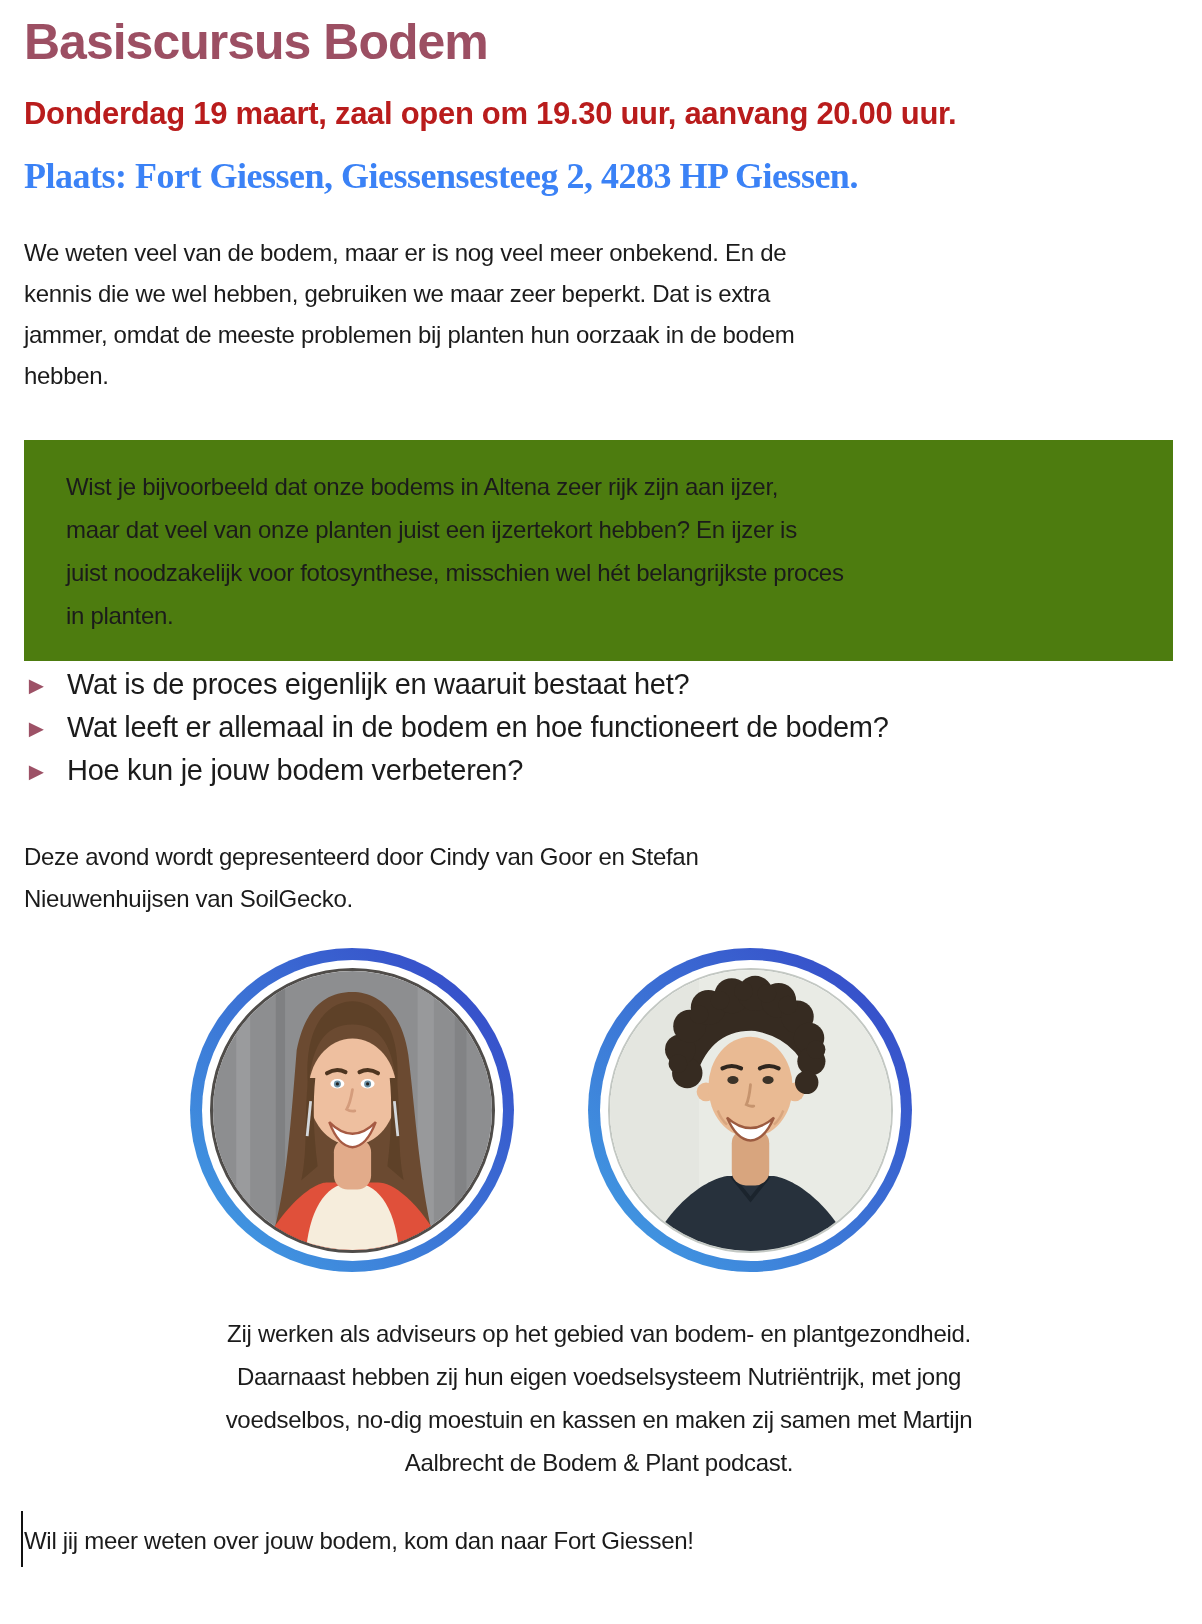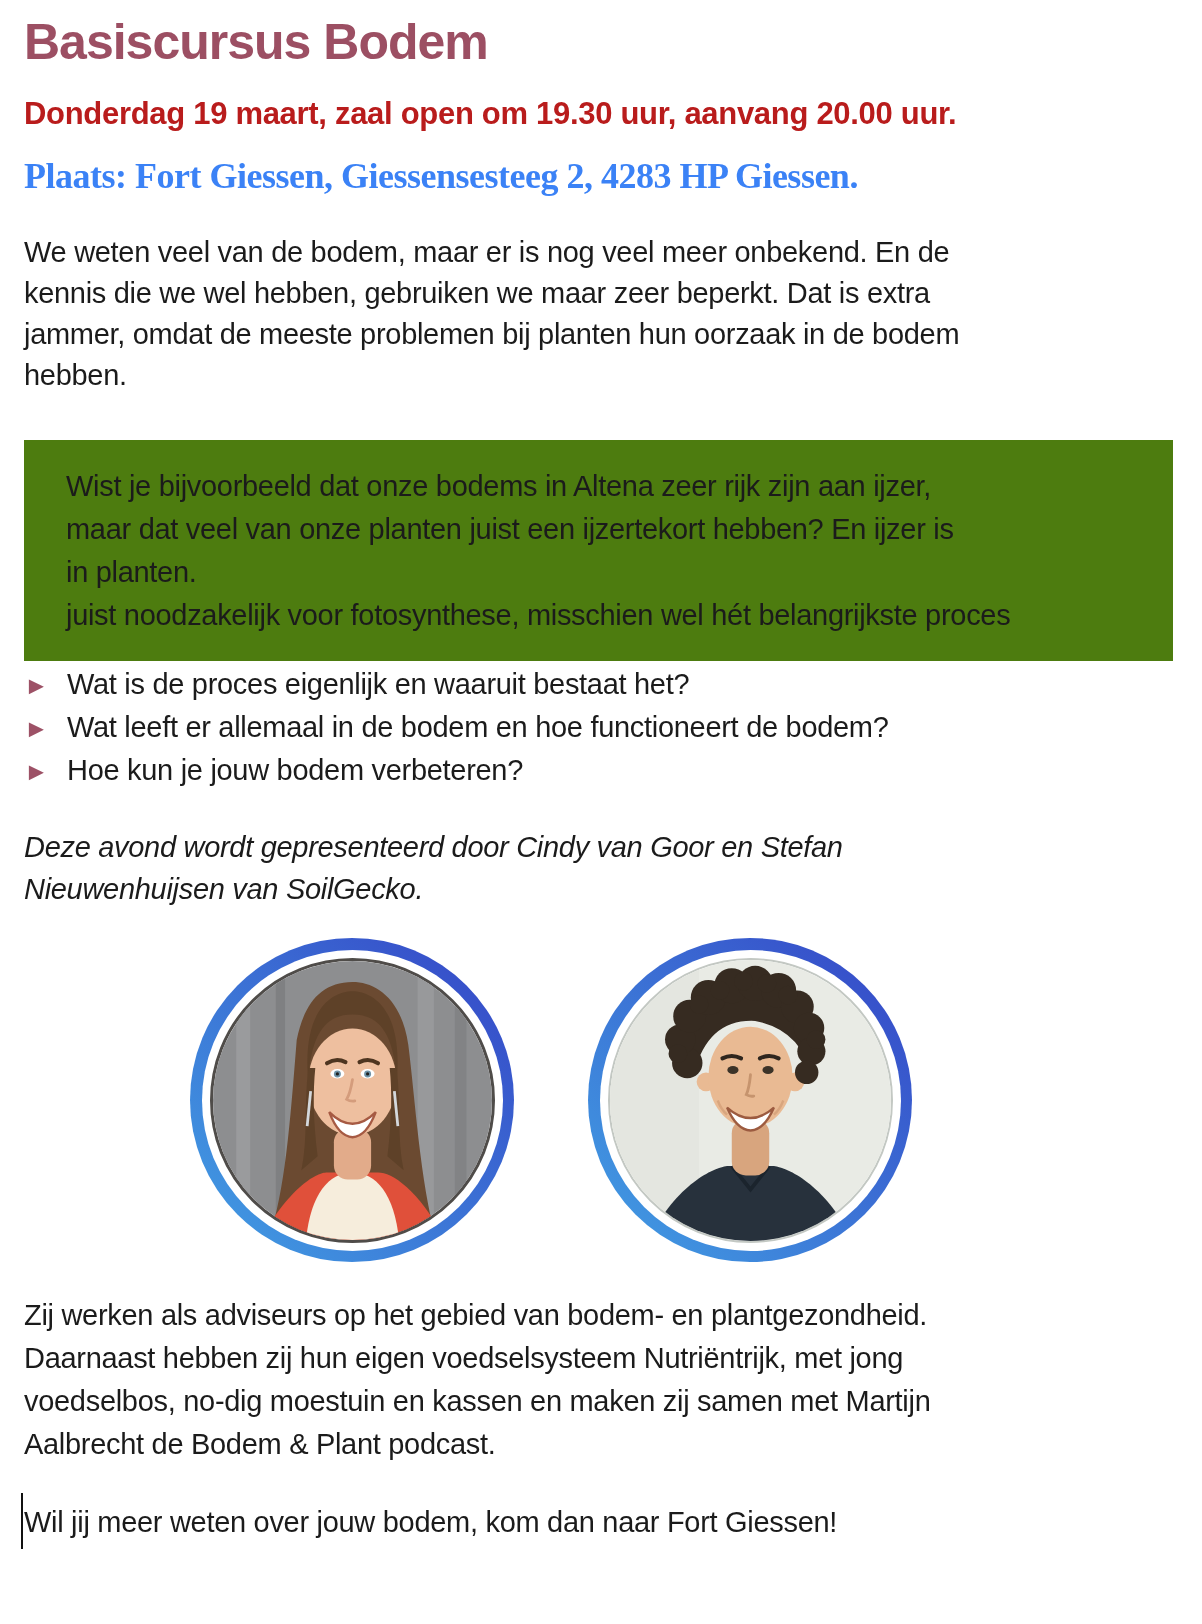--- a/index.html
+++ b/index.html
@@ -29,21 +29,21 @@
   h3 {
     margin: 26px 0 0 0;
     font-size: 36px; line-height: 1.1; font-weight: bold;
     letter-spacing: -0.5px;
     color: #3b82f6;
     font-family: Liberation Serif, serif;
   }
 
   .para { margin-top: 36px; }
   .tline {
-    font-size: 29px; line-height: 41px;
+    font-size: 24px; line-height: 41px;
     letter-spacing: -0.3px;
     white-space: nowrap;
   }
 
   .hbox {
     margin-top: 44px;
     width: 1149px;
     box-sizing: border-box;
     background: #4d7c0f;
     padding: 25px 20px 24px 42px;
@@ -60,21 +60,21 @@
     font-size: 25px;
     width: 43px;
     flex: 0 0 43px;
   }
   .btext {
     font-size: 29px; line-height: 43px;
     letter-spacing: -0.3px;
     white-space: nowrap;
   }
 
-  .presenters { margin-top: 34px; font-style: italic; }
+  .presenters { margin-top: 44px; }
   .presenters .tline { line-height: 42px; }
 
   .photos {
     margin-top: 28px;
     margin-left: 166px;
     display: flex;
     gap: 74px;
   }
   .ring {
     width: 324px; height: 324px;
@@ -92,21 +92,21 @@
   .photo {
     width: 285px; height: 285px;
     border-radius: 50%;
     overflow: hidden;
     line-height: 0;
   }
   .photo-left  { border: 3px solid #4f4c49; width: 279px; height: 279px; }
   .photo-right { border: 2px solid #c3c8c3; width: 281px; height: 281px; }
   .photo svg { width: 100%; height: 100%; display: block; }
 
-  .outro { margin-top: 32px; }
+  .outro { margin-top: 40px; text-align: center; }
   .outro .tline { line-height: 43px; }
 
   .closing { margin-top: 36px; position: relative; }
   .closing .tline { display: inline; }
   .caret {
     position: absolute;
     left: -3px; top: -9px;
     width: 2px; height: 56px;
     background: #111111;
   }
@@ -123,22 +123,22 @@
   <div class="para intro">
     <div class="tline">We weten veel van de bodem, maar er is nog veel meer onbekend. En de</div>
     <div class="tline">kennis die we wel hebben, gebruiken we maar zeer beperkt. Dat is extra</div>
     <div class="tline">jammer, omdat de meeste problemen bij planten hun oorzaak in de bodem</div>
     <div class="tline">hebben.</div>
   </div>
 
   <div class="hbox">
     <div class="tline">Wist je bijvoorbeeld dat onze bodems in Altena zeer rijk zijn aan ijzer,</div>
     <div class="tline">maar dat veel van onze planten juist een ijzertekort hebben? En ijzer is</div>
+    <div class="tline">juist noodzakelijk voor fotosynthese, misschien wel hét belangrijkste proces</div>
     <div class="tline">in planten.</div>
-    <div class="tline">juist noodzakelijk voor fotosynthese, misschien wel hét belangrijkste proces</div>
   </div>
 
 
   <ul class="bullets">
     <li class="bullet">
       <span class="tri">►</span>
       <span class="btext">Wat is de proces eigenlijk en waaruit bestaat het?</span>
     </li>
     <li class="bullet">
       <span class="tri">►</span>

